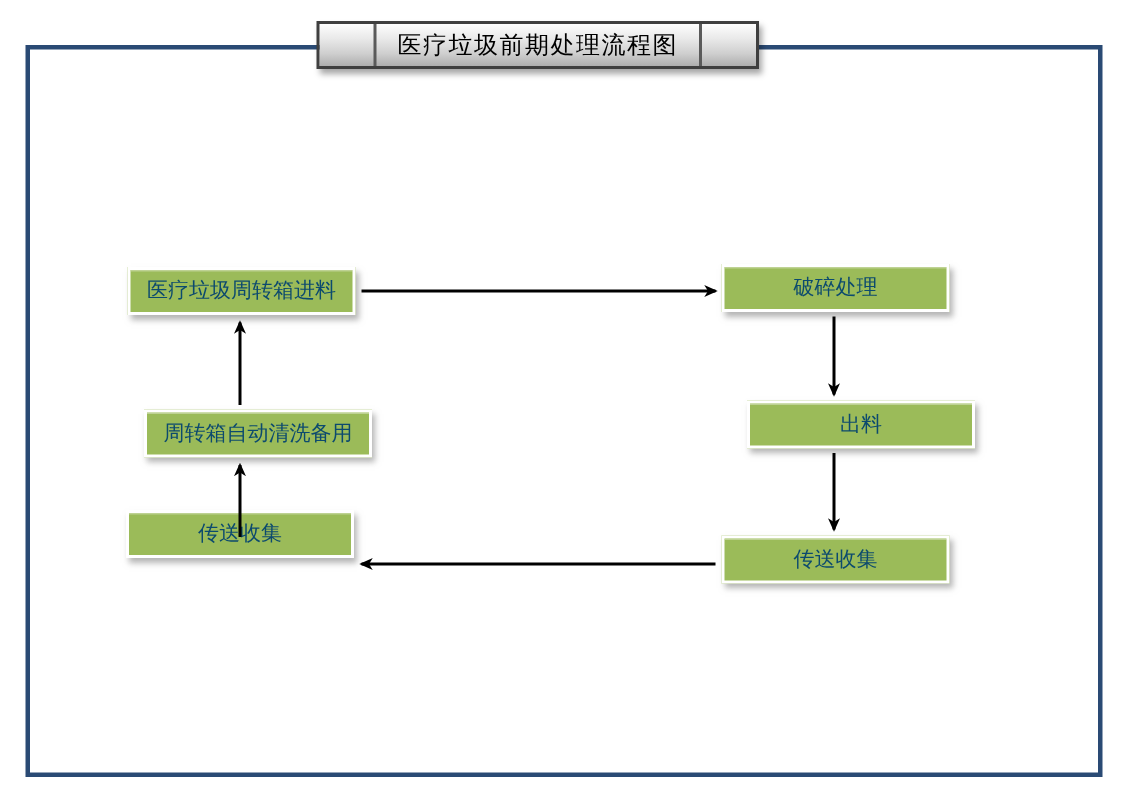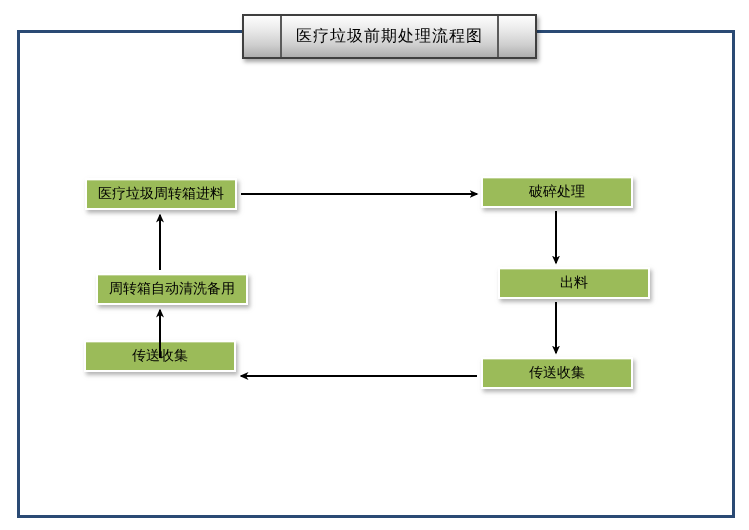--- a/index.html
+++ b/index.html
@@ -20,22 +20,22 @@
     position: absolute;
     left: 17px; top: 30px;
     width: 718px; height: 488px;
     border: 3px solid #2a4a74;
     background: #ffffff;
     z-index: 1;
   }
   
   .title-bar {
     position: absolute;
-    left: 242px; top: 14px;
-    width: 295px; height: 45px;
+    left: 211px; top: 14px;
+    width: 295px; height: 32px;
     display: flex;
     border: 2px solid #3f3f3f;
     background: linear-gradient(180deg, #fdfdfd 0%, #e9e9e9 35%, #cfcfcf 70%, #aeaeae 100%);
     box-shadow: 2px 3px 4px rgba(0,0,0,0.35);
     z-index: 3;
   }
   .title-seg-side {
     width: 36px; height: 100%;
     flex: 0 0 auto;
   }
@@ -54,21 +54,21 @@
   }
   
   .node {
     position: absolute;
     width: 152px; height: 32px;
     background: #9bbb59;
     border: 2px solid #ffffff;
     box-shadow: 2px 3px 4px rgba(120,120,120,0.55), inset 0 1px 0 rgba(255,255,255,0.35);
     display: flex; align-items: center; justify-content: center;
     font-size: 14px;
-    color: #000000;
+    color: #0c4a6e;
     white-space: nowrap;
     z-index: 2;
   }
   .node-feed      { left: 85px;  top: 178px; }
   .node-sterilize { left: 481px; top: 176px; }
   .node-discharge { left: 498px; top: 267px; }
   .node-crush     { left: 481px; top: 357px; }
   .node-collect   { left: 84px;  top: 340px; }
   .node-clean     { left: 96px;  top: 273px; }
   .arrow-layer {

